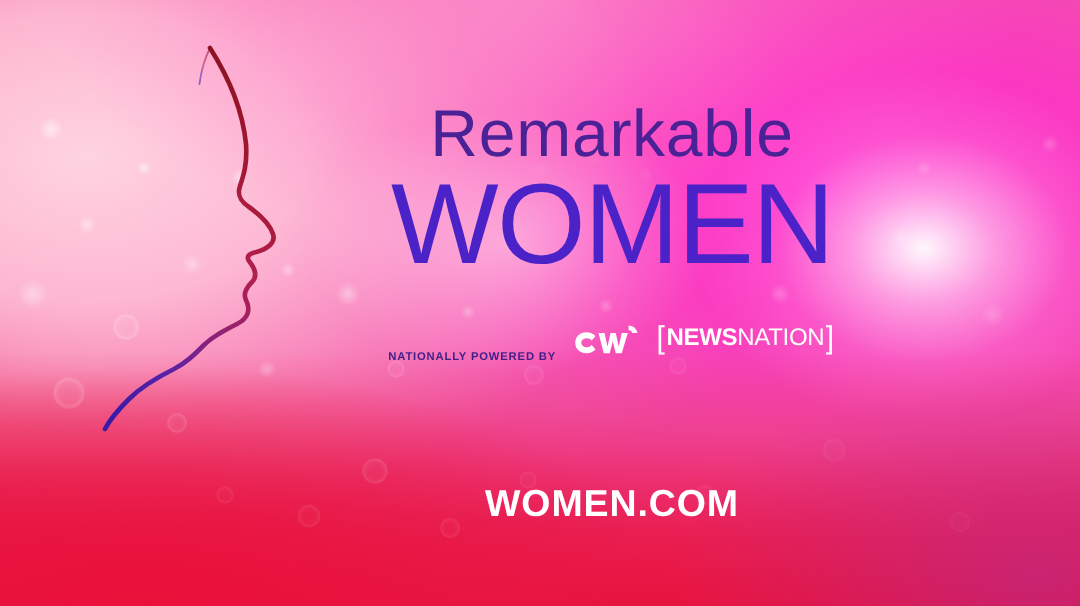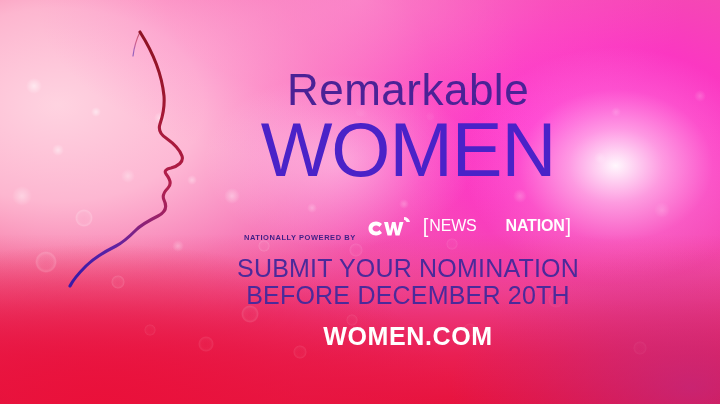--- a/index.html
+++ b/index.html
@@ -130,22 +130,22 @@
     white-space: nowrap;
   }
   .nn-bracket {
     font-size: 20px;
     line-height: 16px;
     font-weight: 300;
     color: #ffffff;
     padding: 0 1px;
     transform: scaleY(1.05);
   }
-  #nn-news { font-weight: 400; letter-spacing: -0.2px; }
-  #nn-nation { font-weight: 700; letter-spacing: -0.2px; padding-left: 29px; }
+  #nn-news { font-weight: 700; letter-spacing: -0.2px; }
+  #nn-nation { font-weight: 400; letter-spacing: -0.2px; }
 
   #cta-block {
     position: absolute;
     left: -20px; top: 255px;
     width: 460px;
     text-align: center;
     color: #4b2a9a;
     font-size: 25px;
     line-height: 27px;
     font-weight: 400;
@@ -344,21 +344,17 @@
       </svg>
 
       <span id="newsnation-logo">
         <span class="nn-bracket">[</span>
         <span id="nn-news">NEWS</span>
         <span id="nn-nation">NATION</span>
         <span class="nn-bracket">]</span>
       </span>
     </div>
 
-    <div id="cta-block">
-      <span id="cta-line-1">SUBMIT YOUR NOMINATION</span>
-      <span id="cta-line-2">BEFORE DECEMBER 20TH</span>
-    </div>
 
     <div id="website-url">WOMEN.COM</div>
   </div>
 
 </div>
 
 </body></html>

